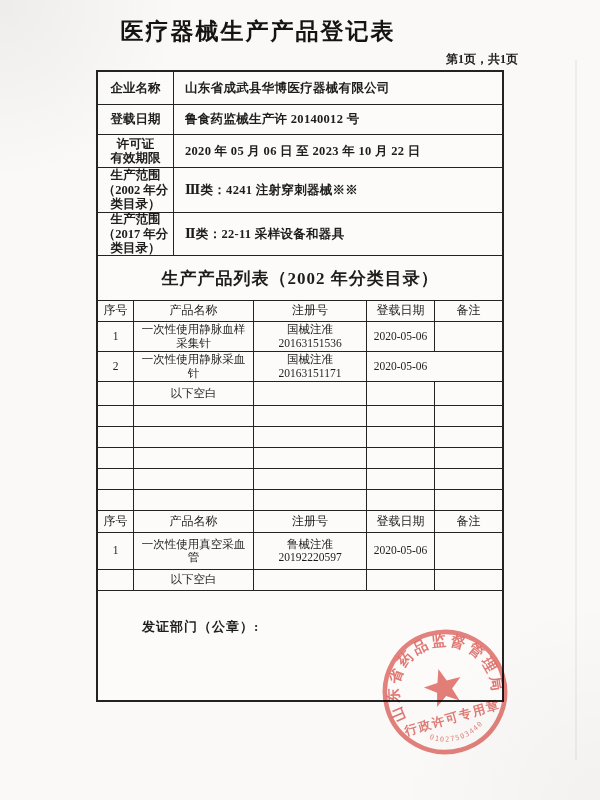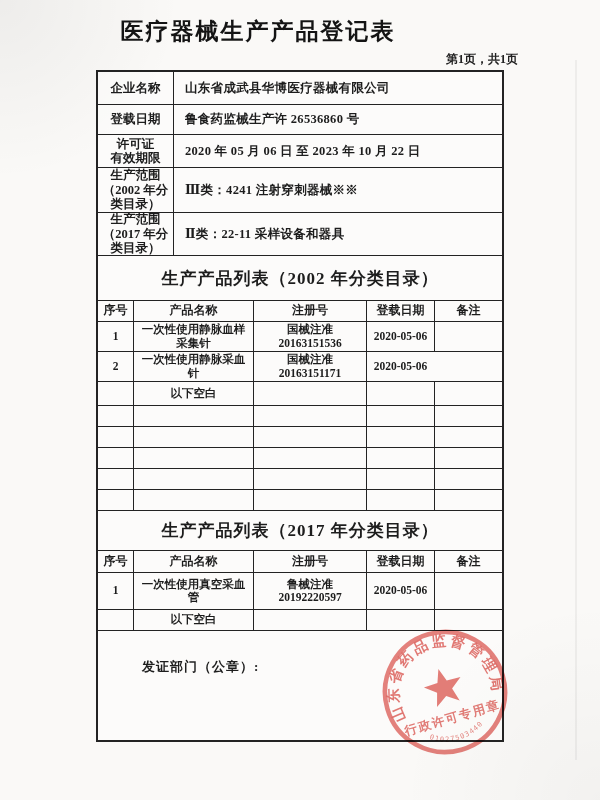--- a/index.html
+++ b/index.html
@@ -51,21 +51,21 @@
     font-size:17px; font-weight:bold; letter-spacing:1px;
   }
   .st1{height:45px}.st2{height:40px}
   .grid {
     display:grid; grid-template-columns:35px 120px 113px 68px 68px;
     border-top:1.6px solid #232323;
   }
   .grid > div {
     border-left:1.6px solid #232323;
     display:flex; align-items:center; justify-content:center;
-    text-align:center; font-weight:bold; white-space:pre-line;
+    text-align:center; font-weight:normal; white-space:pre-line;
     padding:1px 3px; line-height:13.5px;
   }
   .grid > div:first-child { border-left:none; }
   .ghead { height:21px; }
   .ghead > div { font-size:12px; }
   .gh2 { height:22px; }
   .grow > div { font-size:11.5px; }
   .gr30{height:30px}.gr24{height:24px}.gr21{height:21px}.gr37{height:37px}
   .footer-cell { position:relative; height:110px; border-top:1.6px solid #232323;padding-left:32px; }
   .issuer-label {
@@ -91,21 +91,21 @@
   <div class="page-indicator">第1页，共1页</div>
 
   <div class="form">
 
     <div class="row first h32">
       <div class="info-label cell-c">企业名称</div>
       <div class="info-value">山东省成武县华博医疗器械有限公司</div>
     </div>
     <div class="row h30">
       <div class="info-label cell-c">登载日期</div>
-      <div class="info-value">鲁食药监械生产许 26536860 号</div>
+      <div class="info-value">鲁食药监械生产许 20140012 号</div>
     </div>
     <div class="row h33">
       <div class="info-label cell-c">许可证
 有效期限</div>
       <div class="info-value">2020 年 05 月 06 日  至 2023 年 10 月 22 日</div>
     </div>
     <div class="row h45">
       <div class="info-label cell-c">生产范围
 （2002 年分
 类目录）</div>
@@ -178,21 +178,20 @@
         <div></div>
       </div>
     <div class="grid gr21">
         <div></div>
         <div></div>
         <div></div>
         <div></div>
         <div></div>
       </div>
 
-    <div class="section-title st2">生产产品列表（2017 年分类目录）</div>
 
     <div class="grid ghead gh2">
       <div>序号</div>
       <div>产品名称</div>
       <div>注册号</div>
       <div>登载日期</div>
       <div>备注</div>
     </div>
     <div class="grid grow gr37">
       <div>1</div>

